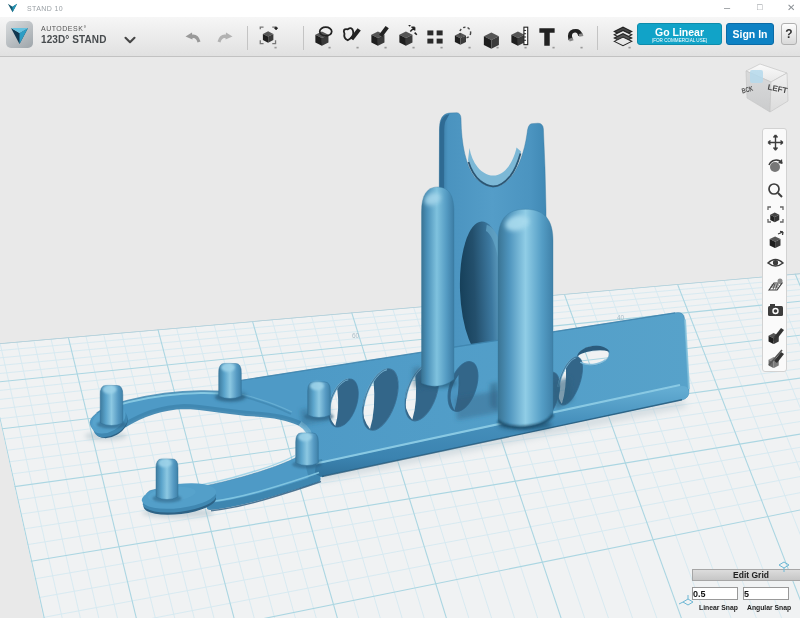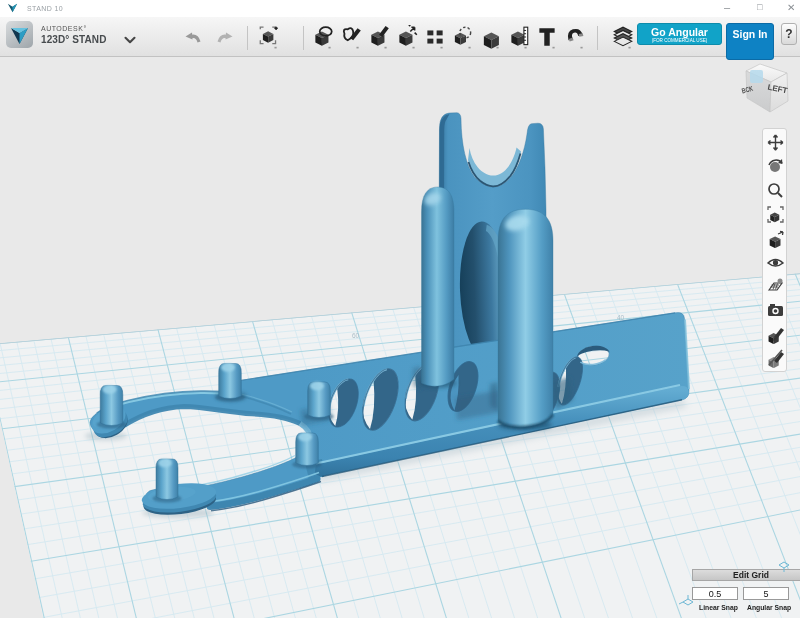--- a/index.html
+++ b/index.html
@@ -6,29 +6,29 @@
 #app{position:relative;width:800px;height:618px}
 #titlebar{position:absolute;left:0;top:0;width:800px;height:17px;background:#fff}
 #titlebar .t{position:absolute;left:27px;top:5px;font-size:7px;color:#9aa0a5;letter-spacing:0.4px}
 #winbtns span{position:absolute;top:0;color:#8a8f94;font-size:11px}
 #toolbar{position:absolute;left:0;top:17px;width:800px;height:40px;background:linear-gradient(#f6f6f6,#e1e1e1);border-bottom:1px solid #c2c2c2}
 #viewport{position:absolute;left:0;top:57px;width:800px;height:561px;background:#e9e9e9}
 .sep{position:absolute;top:9px;width:1px;height:24px;background:#c4c4c4}
 #gopremium{position:absolute;left:637px;top:6px;width:85px;height:22px;background:#11a3c8;border-radius:3px;border:1px solid #0d8cab;color:#fff;text-align:center}
 #gopremium .a{font-size:10.5px;font-weight:bold;margin-top:2px}
 #gopremium .b{font-size:4.6px;margin-top:0px}
-#signin{position:absolute;left:726px;top:6px;width:48px;height:37px;background:#0e82c4;border-radius:3px;border:1px solid #0b6ba6;color:#fff;text-align:center;font-size:10.5px;font-weight:bold;line-height:21px}
+#signin{position:absolute;left:726px;top:6px;width:48px;height:22px;background:#0e82c4;border-radius:3px;border:1px solid #0b6ba6;color:#fff;text-align:center;font-size:10.5px;font-weight:bold;line-height:21px}
 #help{position:absolute;left:781px;top:6px;width:16px;height:22px;background:linear-gradient(#fdfdfd,#d9d9d9);border:1px solid #b0b0b0;border-radius:3px;color:#333;text-align:center;font-size:12px;font-weight:bold;line-height:20px}
 #logotile{position:absolute;left:6px;top:4px;width:27px;height:27px;border-radius:5px;background:linear-gradient(145deg,#d9dcde,#9ea5aa)}
 #brand1{position:absolute;left:41px;top:8px;font-size:7px;color:#555;letter-spacing:0.5px}
 #brand2{position:absolute;left:41px;top:17px;font-size:10px;font-weight:bold;color:#474b4e;letter-spacing:0.1px}
 #rtools{position:absolute;left:762px;top:71px;width:25px;height:244px;background:#fafafa;border:1px solid #d2d2d2;border-radius:3px}
 #editgrid{position:absolute;left:692px;top:512px;width:118px}
 #editgrid .hd{height:12px;background:linear-gradient(#dcdcdc,#c6c6c6);border:1px solid #a6a6a6;font-size:8.5px;font-weight:bold;color:#222;text-align:center;line-height:11px}
-.ebox{position:absolute;top:18px;width:46px;height:13px;background:#fff;border:1px solid #999;font-size:9px;font-weight:normal;color:#111;text-align:center;line-height:12px}
+.ebox{position:absolute;top:18px;width:46px;height:13px;background:#fff;border:1px solid #999;font-size:9px;font-weight:bold;color:#111;text-align:left;line-height:12px}
 .elab{position:absolute;top:35px;font-size:6.8px;font-weight:bold;color:#222;white-space:nowrap}
 </style></head>
 <body>
 <div id="app">
  <div id="viewport">
   <svg width="800" height="561" viewBox="0 57 800 561" style="position:absolute;left:0;top:0">
 
 <defs>
  <clipPath id="gclip">
             <polygon points="-16.4,344.8 895,265.0 895,630 45.7,630"></polygon>
@@ -557,19 +557,19 @@
           <path d="M2,6 L10,2 L18,6 L10,10 Z" fill="#444"></path>
           <path d="M2,9 L10,5 L18,9 L10,13 Z"></path>
           <path d="M2,12 L10,8 L18,12 L10,16 Z" fill="#555"></path>
           <path d="M2,15 L10,11 L18,15 L10,19 Z"></path>
         </g>
         <rect x="15" y="20" width="2" height="1.5" fill="#999"></rect>
       </svg>
    <div class="sep" style="left:303px"></div>
    <div class="sep" style="left:597px"></div>
    <div id="gopremium">
-        <div class="a">Go Angular</div>
+        <div class="a">Go Linear</div>
         <div class="b">(FOR COMMERCIAL USE)</div>
       </div>
    <div id="signin">Sign In</div>
    <div id="help">?</div>
  </div>
 </div>
 
 </body></html>

